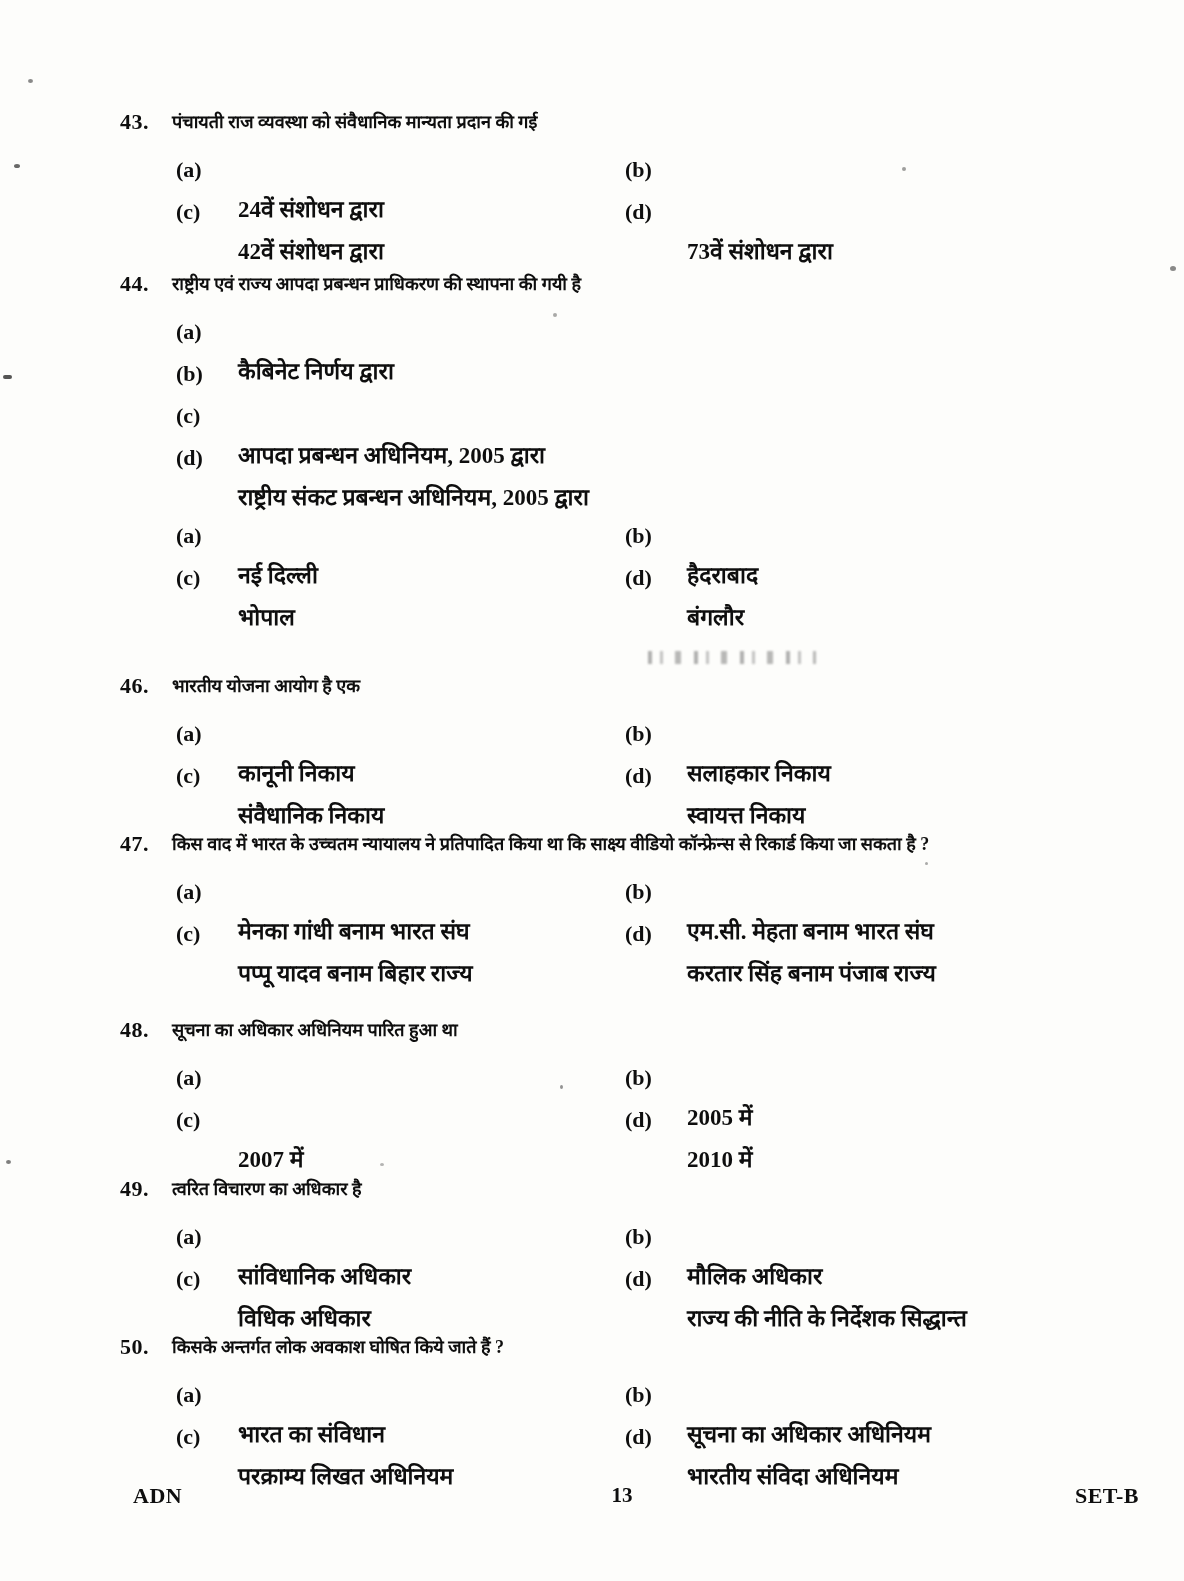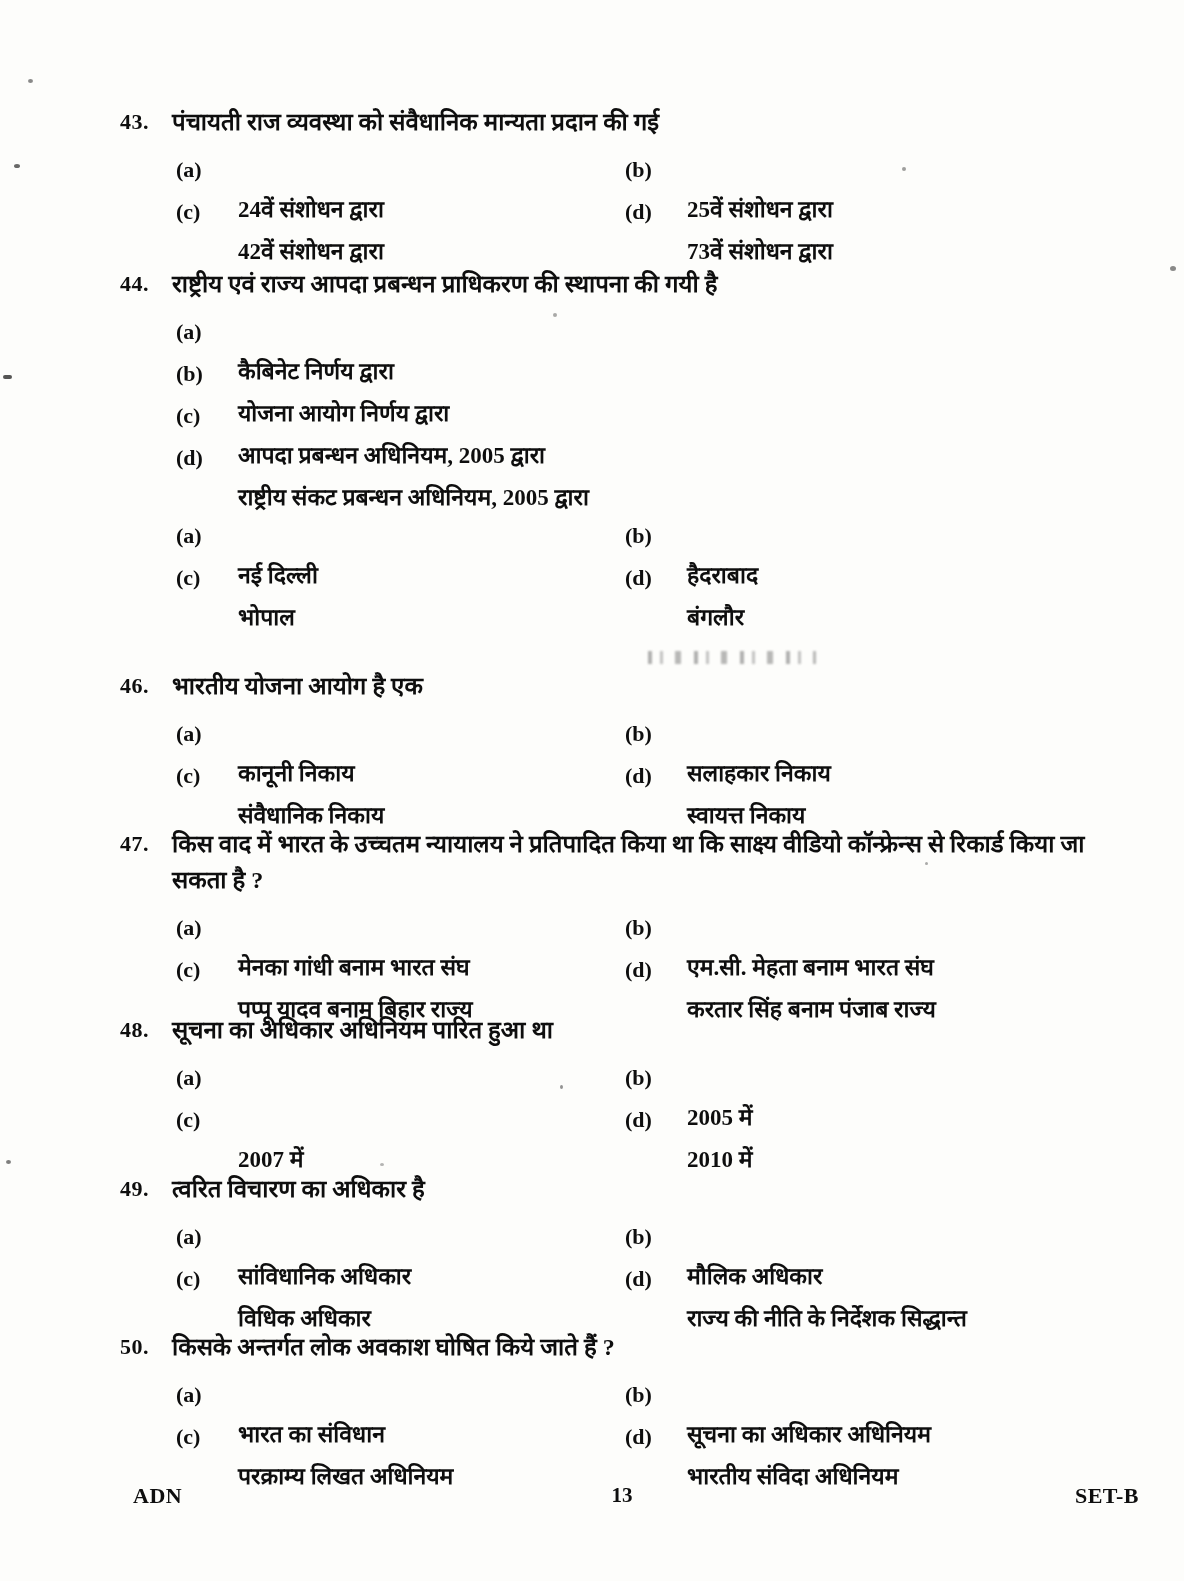--- a/index.html
+++ b/index.html
@@ -14,21 +14,21 @@
   .page{position:absolute;inset:0;}
   .q{position:absolute;left:120px;width:1004px;}
   .qhead{display:flex;align-items:flex-start;}
   .qnum{
     flex:0 0 52px;
     font-size:22px;font-weight:700;line-height:36px;
     letter-spacing:.5px;
   }
   .qtext{
     flex:1;max-width:935px;
-    font-size:24px;font-weight:700;line-height:36px;
+    font-size:18px;font-weight:700;line-height:36px;
   }
   .opts{margin-top:13px;margin-left:56px;}
   .opts.grid{display:grid;grid-template-columns:449px 1fr;}
   .opt{display:flex;height:42px;align-items:flex-start;}
   .olabel{
     flex:0 0 62px;
     font-size:22px;font-weight:700;line-height:34px;
   }
   .otext{
     flex:1;
@@ -61,21 +61,20 @@
       <span class="qnum">43.</span>
       <span class="qtext">पंचायती राज व्यवस्था को संवैधानिक मान्यता प्रदान की गई</span>
     </div>
     <div class="opts grid">
       <div class="opt">
           <span class="olabel">(a)</span>
           <span class="otext">24वें संशोधन द्वारा</span>
         </div>
       <div class="opt">
           <span class="olabel">(b)</span>
-          <span class="otext">25वें संशोधन द्वारा</span>
         </div>
       <div class="opt">
           <span class="olabel">(c)</span>
           <span class="otext">42वें संशोधन द्वारा</span>
         </div>
       <div class="opt">
           <span class="olabel">(d)</span>
           <span class="otext">73वें संशोधन द्वारा</span>
         </div>
     </div>
@@ -86,21 +85,20 @@
       <span class="qnum">44.</span>
       <span class="qtext">राष्ट्रीय एवं राज्य आपदा प्रबन्धन प्राधिकरण की स्थापना की गयी है</span>
     </div>
     <div class="opts">
       <div class="opt">
           <span class="olabel">(a)</span>
           <span class="otext">कैबिनेट निर्णय द्वारा</span>
         </div>
       <div class="opt">
           <span class="olabel">(b)</span>
-          <span class="otext">योजना आयोग निर्णय द्वारा</span>
         </div>
       <div class="opt">
           <span class="olabel">(c)</span>
           <span class="otext">आपदा प्रबन्धन अधिनियम, 2005 द्वारा</span>
         </div>
       <div class="opt">
           <span class="olabel">(d)</span>
           <span class="otext">राष्ट्रीय संकट प्रबन्धन अधिनियम, 2005 द्वारा</span>
         </div>
     </div>

